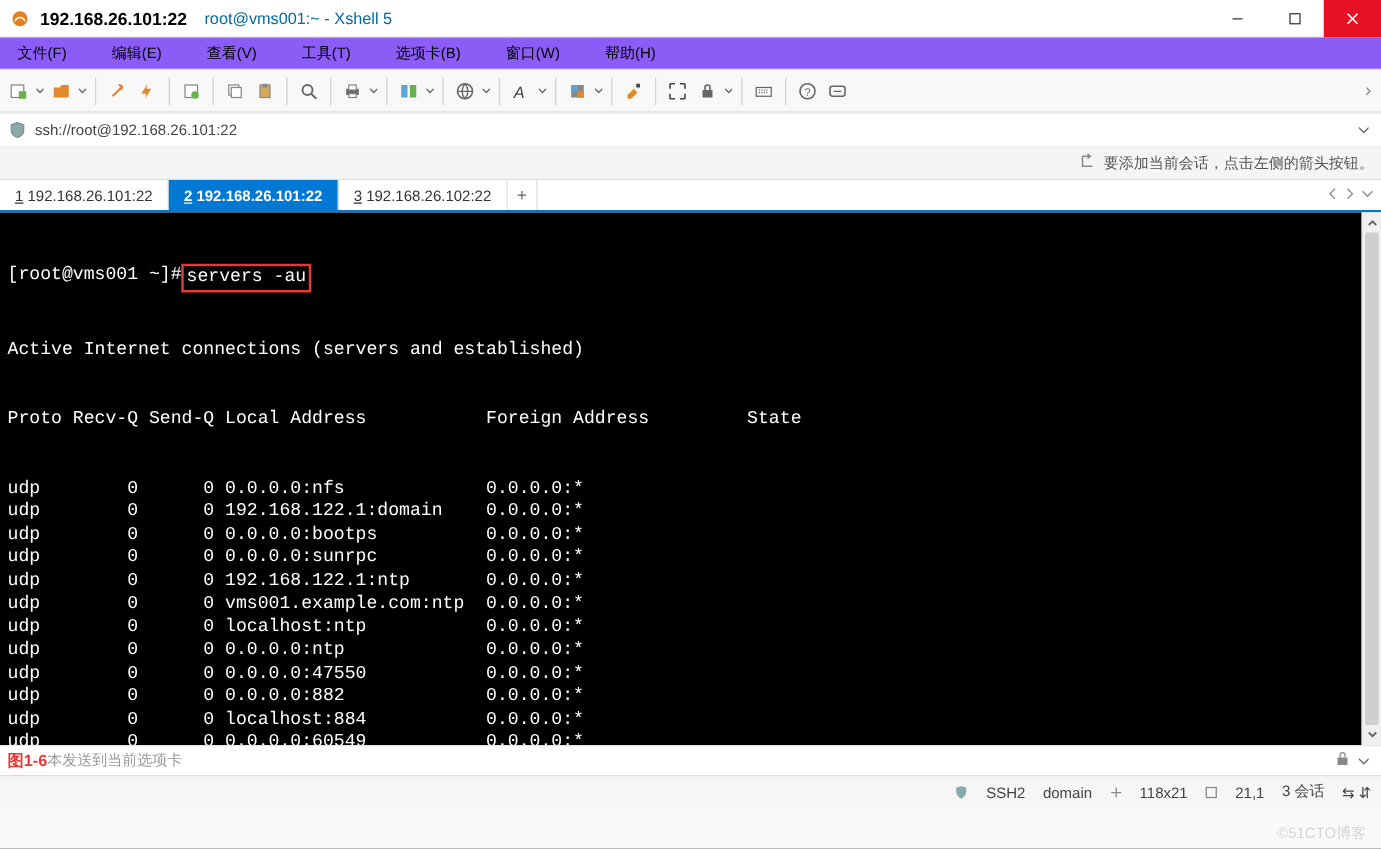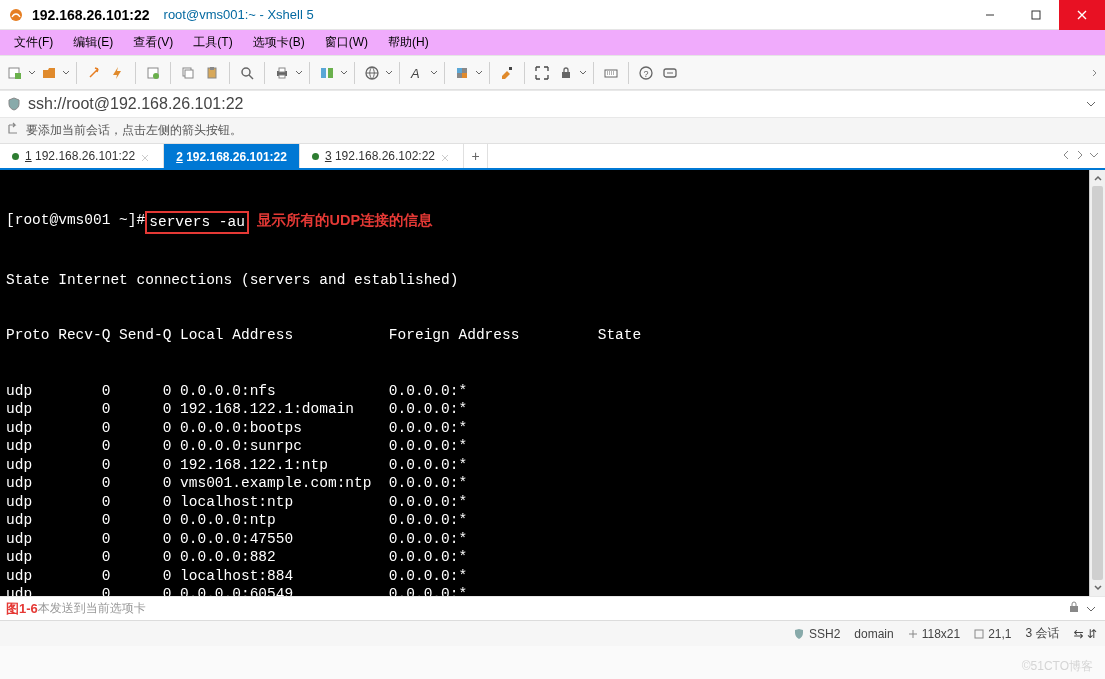--- a/index.html
+++ b/index.html
@@ -11,49 +11,49 @@
   .titlebar .app-icon svg { display:block; }
   .titlebar .title-ip { font-weight: bold; font-size: 14px; margin-right: 14px; }
   .titlebar .title-rest { color: #0369a1; font-size: 13px; }
   .titlebar .wincontrols { margin-left: auto; display: flex; }
   .wincontrols .wc { width: 46px; height: 30px; display: flex; align-items: center; justify-content: center; }
   .wincontrols .wc svg { pointer-events: none; }
   .wincontrols .close { background: #e81123; }
   .wincontrols .close svg path { stroke: #fff; }
 
   
-  .menubar { display: flex; align-items: center; height: 26px; background: #f0abfc; padding: 0 6px; gap: 4px; border-bottom: 1px solid #e5e5e5; }
+  .menubar { display: flex; align-items: center; height: 26px; background: #8b5cf6; padding: 0 6px; gap: 20px; border-bottom: 1px solid #e5e5e5; }
   .menubar .mi { padding: 3px 8px; cursor: default; }
 
   
   .toolbar { display: flex; align-items: center; height: 34px; background: #f8f8f8; border-bottom: 1px solid #e0e0e0; padding: 0 4px; gap: 2px; }
   .toolbar .tbtn { width: 22px; height: 22px; display:flex; align-items:center; justify-content:center; border-radius:2px; }
   .toolbar .sep { width:1px; height:22px; background:#d0d0d0; margin: 0 4px; }
   .toolbar .dd { width:8px; display:flex; align-items:center; justify-content:center; }
   .toolbar .right-handle { margin-left: auto; width:10px; display:flex; align-items:center; justify-content:center; }
 
   
   .addrrow { display:flex; align-items:center; height:28px; background:#fff; border-top:1px solid #e8e8e8; border-bottom:1px solid #e8e8e8; padding: 0 6px; gap:6px; }
   .addrrow .shield { width:16px; height:16px; }
-  .addrrow .addr { flex:1; font-size:16px; color:#444; border:none; outline:none; background:transparent; }
+  .addrrow .addr { flex:1; font-size:12px; color:#444; border:none; outline:none; background:transparent; }
   .addrrow .addr-dd { width:16px; display:flex; align-items:center; justify-content:center; }
 
   
-  .hintrow { display:flex; align-items:center; height:26px; background:#f5f5f5; padding: 0 6px; gap:6px; border-bottom:1px solid #e0e0e0; color:#555; }
+  .hintrow { display:flex; align-items:center; height:26px; background:#f5f5f5; padding: 0 6px; gap:6px; border-bottom:1px solid #e0e0e0; color:#555;justify-content:flex-end; }
 
   
   .tabbar { display:flex; align-items:stretch; height:26px; background:#fff; border-bottom:2px solid #0078d4; }
   .tabbar .tab { display:flex; align-items:center; padding: 0 12px; gap:6px; border-right:1px solid #e0e0e0; position:relative; }
   .tabbar .tab .dot { width:7px; height:7px; border-radius:50%; background:#2e7d32; }
   .tabbar .tab .label { font-size:12px; }
   .tabbar .tab .label u { text-decoration: underline; }
   .tabbar .tab .x { width:10px; height:10px; opacity:.5; }
   .tabbar .tab.active { background:#0078d4; color:#fff;flex-direction:column; }
   .tabbar .tab.active .label { font-weight:bold; }
-  .tabbar .tab.inactive { background:#fff; color:#333; }
+  .tabbar .tab.inactive { background:#fff; color:#333;flex-direction:column; }
   .tabbar .plus { width:24px; display:flex; align-items:center; justify-content:center; border-right:1px solid #e0e0e0; font-size:14px; color:#666; }
   .tabbar .tabnav { margin-left:auto; padding:0 6px; display:flex; align-items:center; gap:4px; }
 
   
   .terminal-wrap { position: relative; height: 426px; display:flex;border-radius:17px; }
   .terminal { flex:1; background:#000; color:#fff; font-family:"Consolas","Menlo","Courier New",monospace; font-size:14.5px; line-height:18.5px; padding:4px 6px; white-space:pre; overflow:hidden; position:relative; }
   .terminal .row { display:flex; }
   .terminal .prompt { color:#fff; }
   .term-scroll { width:16px; background:#f0f0f0; border-left:1px solid #ccc; display:flex; flex-direction:column; }
   .term-scroll .sbtn { height:16px; display:flex; align-items:center; justify-content:center; background:#f0f0f0; }
@@ -67,21 +67,21 @@
   
   .sendwrap { display:flex; align-items:center; height:24px; background:#fff; border-top:1px solid #e8e8e8; padding:0 6px; gap:6px; position:relative; }
   .sendwrap .fig { color:#e53935; font-weight:bold; font-size:13px; font-family:"SimSun",sans-serif; }
   .sendwrap .sendtxt { color:#999; font-size:12px; margin-left:-6px; }
   .sendwrap .plock { margin-left:auto; }
   .sendwrap .chev { width:12px; }
 
   
   .status { display:flex; align-items:center; height:26px; background:#f6f6f6; border-top:1px solid #dcdcdc; padding:0 8px; font-size:12px; color:#444; gap:14px; }
   .status .spacer { flex:1; }
-  .status .cell { display:flex; align-items:center; gap:4px;justify-content:center; }
+  .status .cell { display:flex; align-items:center; gap:14px;justify-content:center; }
   .watermark { position:absolute; right:12px; bottom:4px; color:#d5d5d5; font-size:12px; pointer-events:none; }
   .root { position:relative; }
 
   
   .c-grey { fill:#666; }
   .c-orn  { fill:#e08a2c; }
 </style>
 </head>
 <body class="root">
 
@@ -343,22 +343,22 @@
           <path d="M3 1l4 4-4 4" fill="none" stroke="#888"></path>
         </svg></span>
     <span><svg width="10" height="10">
           <path d="M1 3l4 4 4-4" fill="none" stroke="#888"></path>
         </svg></span>
   </div>
 </div>
 
 <div class="terminal-wrap">
   <div class="terminal">
-    <div class="row"><span class="prompt">[root@vms001 ~]#</span> <span class="redbox">servers -au</span><span class="annot">显示所有的UDP连接的信息</span></div>
-    <div>State Internet connections (servers and established)</div>
+    <div class="row"><span class="prompt">[root@vms001 ~]#</span> <span class="redbox">servers -au</span></div>
+    <div>Active Internet connections (servers and established)</div>
     <div>Proto Recv-Q Send-Q Local Address           Foreign Address         State</div>
     <div id="term-rows"><div>udp        0      0 0.0.0.0:nfs             0.0.0.0:*           </div><div>udp        0      0 192.168.122.1:domain    0.0.0.0:*           </div><div>udp        0      0 0.0.0.0:bootps          0.0.0.0:*           </div><div>udp        0      0 0.0.0.0:sunrpc          0.0.0.0:*           </div><div>udp        0      0 192.168.122.1:ntp       0.0.0.0:*           </div><div>udp        0      0 vms001.example.com:ntp  0.0.0.0:*           </div><div>udp        0      0 localhost:ntp           0.0.0.0:*           </div><div>udp        0      0 0.0.0.0:ntp             0.0.0.0:*           </div><div>udp        0      0 0.0.0.0:47550           0.0.0.0:*           </div><div>udp        0      0 0.0.0.0:882             0.0.0.0:*           </div><div>udp        0      0 localhost:884           0.0.0.0:*           </div><div>udp        0      0 0.0.0.0:60549           0.0.0.0:*           </div></div>
     
   </div>
   <div class="term-scroll">
     <div class="sbtn">
         <svg width="8" height="8">
           <path d="M1 6l3-3 3 3"></path>
         </svg>
       </div>

